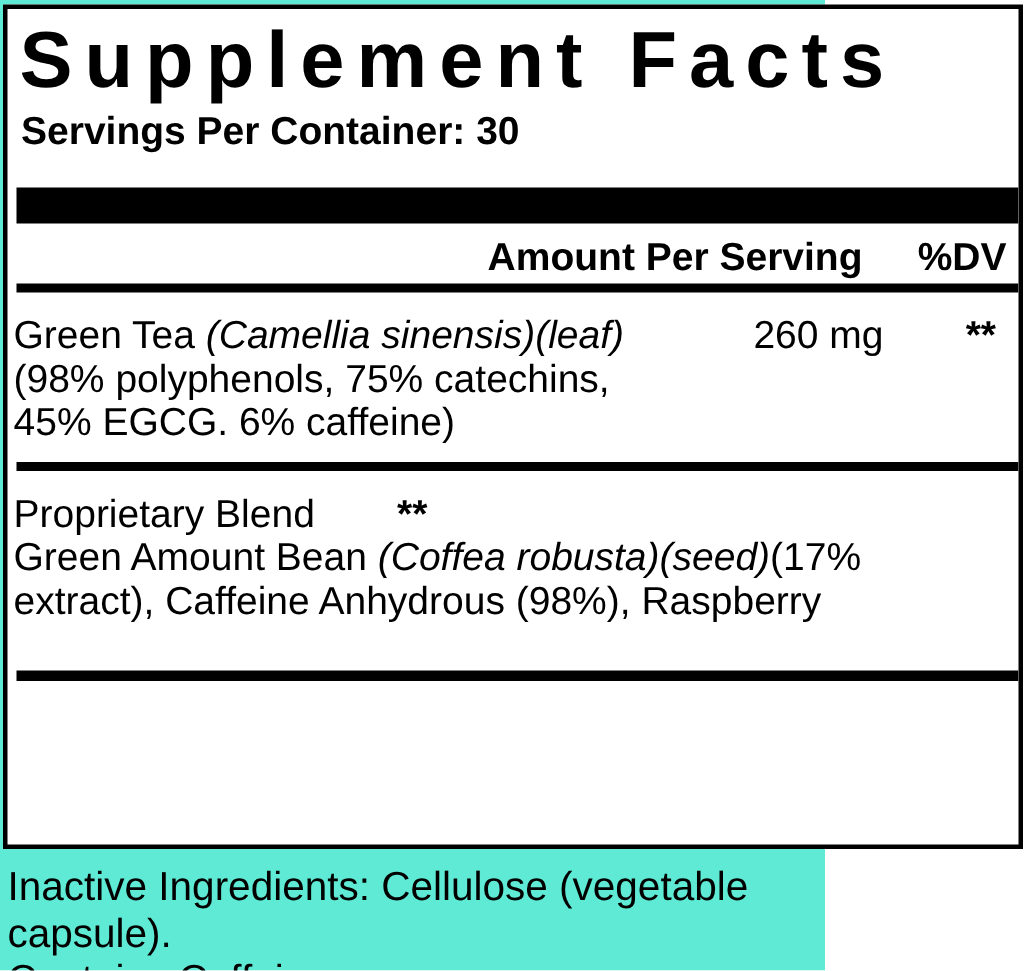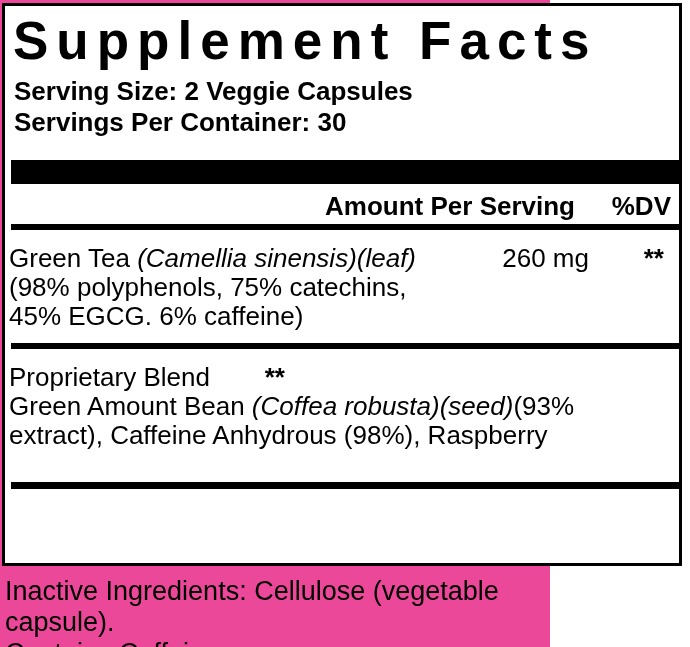--- a/index.html
+++ b/index.html
@@ -4,21 +4,21 @@
 <style>
   * { box-sizing: border-box; margin: 0; padding: 0; }
   html, body { background: #ffffff; }
   body {
     width: 690px; height: 647px;
     font-family: "Liberation Sans", sans-serif;
     color: #000000;
     position: relative;
     overflow: hidden;
   }
-  .page { position: relative; width: 550px; height: 647px; background: #ec4899; }
+  .page { position: relative; width: 550px; height: 647px; background: #5eead4; }
 
   .panel {
     position: absolute; left: 2px; top: 3px;
     width: 680px; height: 563px;
     border: 3px solid #000000;
     background: #ffffff;
     overflow: hidden;
   }
 
   .title {
@@ -90,21 +90,20 @@
 </style>
 </head>
 <body>
 
 <div class="page">
 
   <div class="panel">
 
     <div class="title">Supplement Facts</div>
 
-    <div class="serving-line first">Serving Size: 2 Veggie Capsules</div>
     <div class="serving-line">Servings Per Container: 30</div>
 
     <div class="bar-heavy"></div>
 
     <div class="col-header">
       <span class="amount-header">Amount Per Serving</span>
       <span class="col-dv">%DV</span>
     </div>
 
     <div class="rule rule-medium-1"></div>
@@ -119,21 +118,21 @@
       <div class="ing-desc">45% EGCG. 6% caffeine)</div>
     </div>
 
     <div class="rule rule-medium-2"></div>
 
     <div class="ing-row">
       <div class="ing-main">
         <span class="ing-name">Proprietary Blend</span>
         <span class="ing-dv">**</span>
       </div>
-      <div class="ing-desc"><span>Green Amount Bean </span><span class="latin">(Coffea robusta)(seed)</span><span>(93%</span></div>
+      <div class="ing-desc"><span>Green Amount Bean </span><span class="latin">(Coffea robusta)(seed)</span><span>(17%</span></div>
       <div class="ing-desc">extract), Caffeine Anhydrous (98%), Raspberry</div>
     </div>
 
     <div class="rule rule-thick"></div>
 
 
   </div>
 
   <div class="footer">
     <div><span class="b">Inactive Ingredients:</span><span> Cellulose (vegetable capsule).</span></div>

